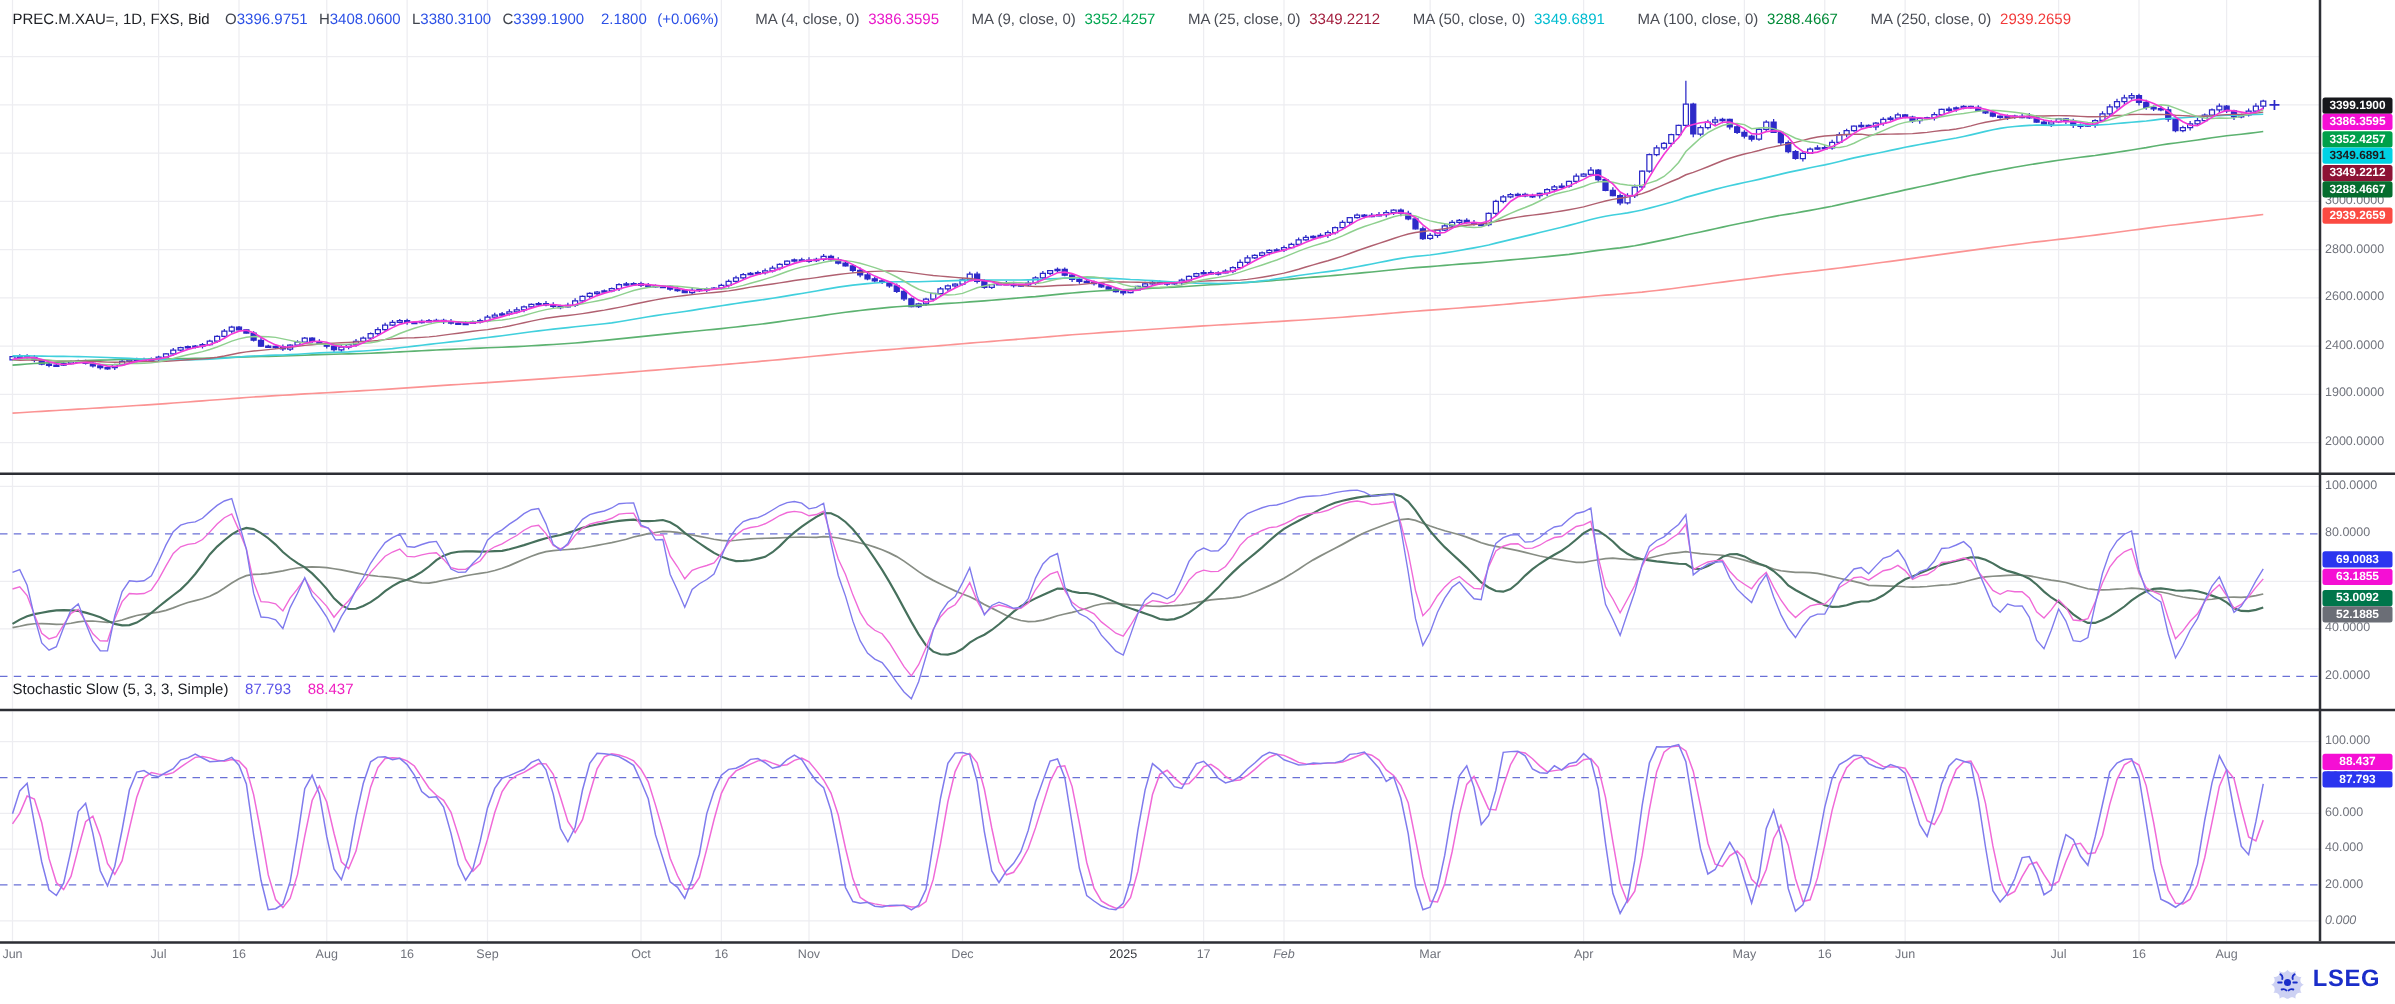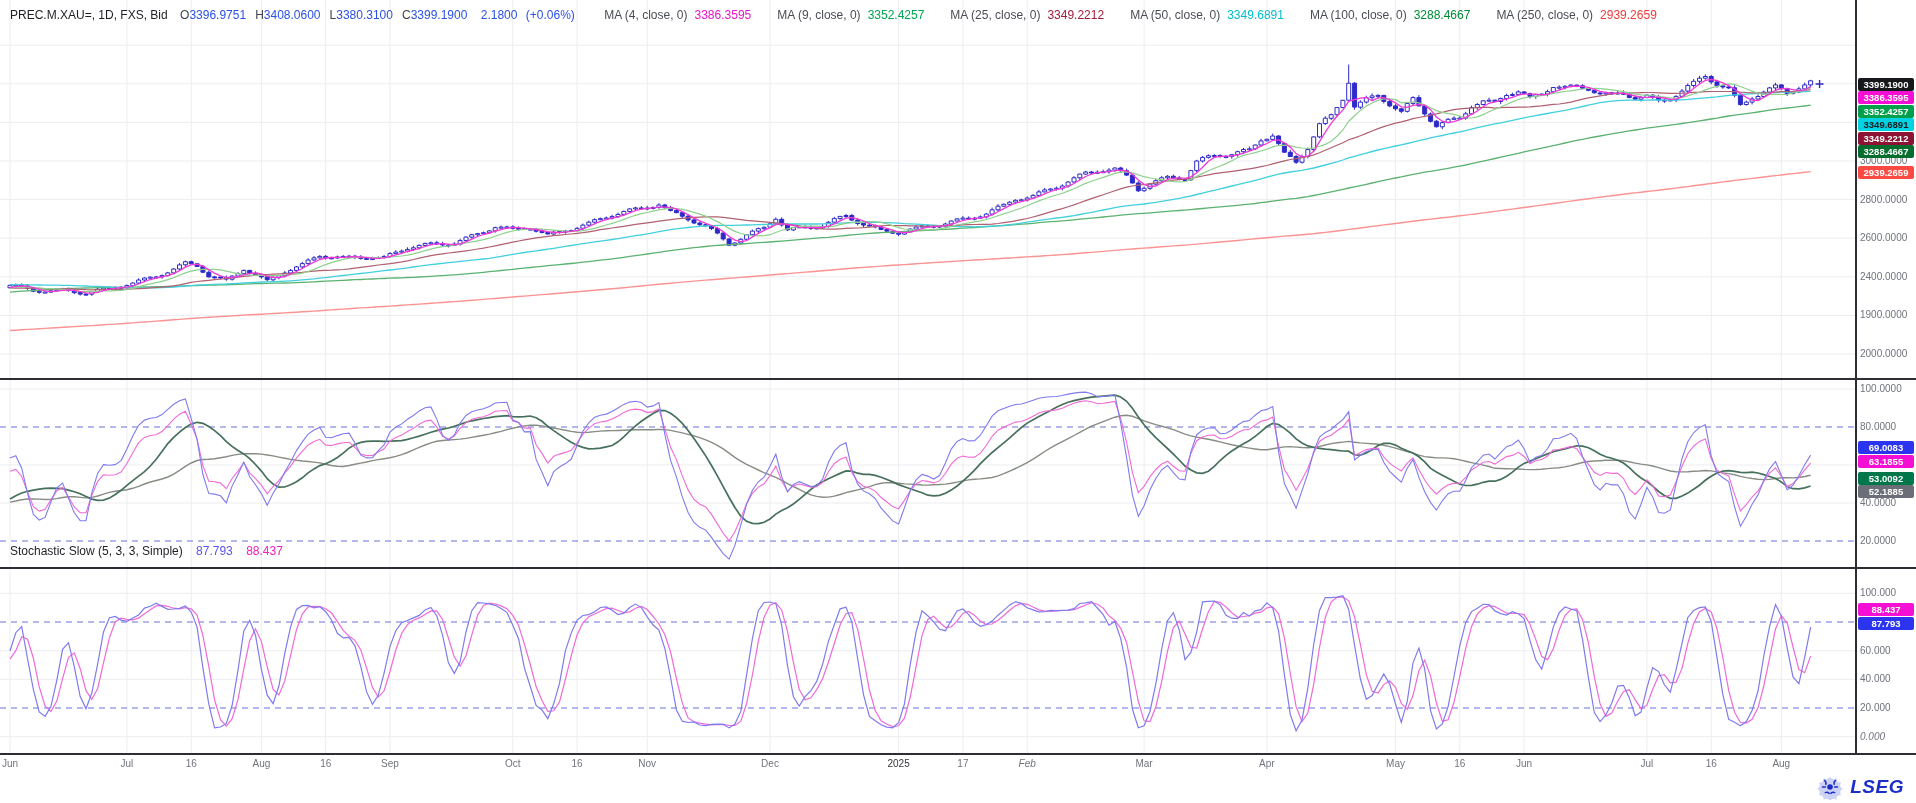--- a/index.html
+++ b/index.html
@@ -20,21 +20,21 @@
   .lg-v{color:#2b50e6;}
   .sym{color:#1d1f24;}
   .ma-item{margin-left:26px;color:#4a4d55;}
   .ma-val{margin-left:7px;font-weight:400;}
   .c1{color:#5b54e8;} .c2{color:#0b7d55;} .c3{color:#ef1fc0;} .c4{color:#7a7d85;}
   .lab2{margin-left:24px;}
   .vgap{margin-left:10px;}
   #unit-box{position:absolute;top:8px;left:1939px;width:50px;}
   .ubox{width:50px;height:26px;border:1px solid #d6d8de;border-radius:7px;display:flex;
         align-items:center;justify-content:center;color:#3f434c;font-size:12px;background:#fff;margin-bottom:4px;}
-  #logo{position:absolute;right:12px;bottom:2px;height:28px;display:flex;align-items:center;gap:6px;font-style:italic;}
+  #logo{position:absolute;right:12px;bottom:2px;height:28px;display:flex;gap:6px;}
   #logo .word{color:#1b2ec9;font-weight:bold;font-size:19px;letter-spacing:.5px;}
   svg{display:block;}
 </style>
 </head>
 <body>
 
 <div id="root">
 
   <div id="pane-main" class="pane" style="top:0;height:378px;">
       <svg width="1856" height="378" viewBox="0 0 1856 378">

